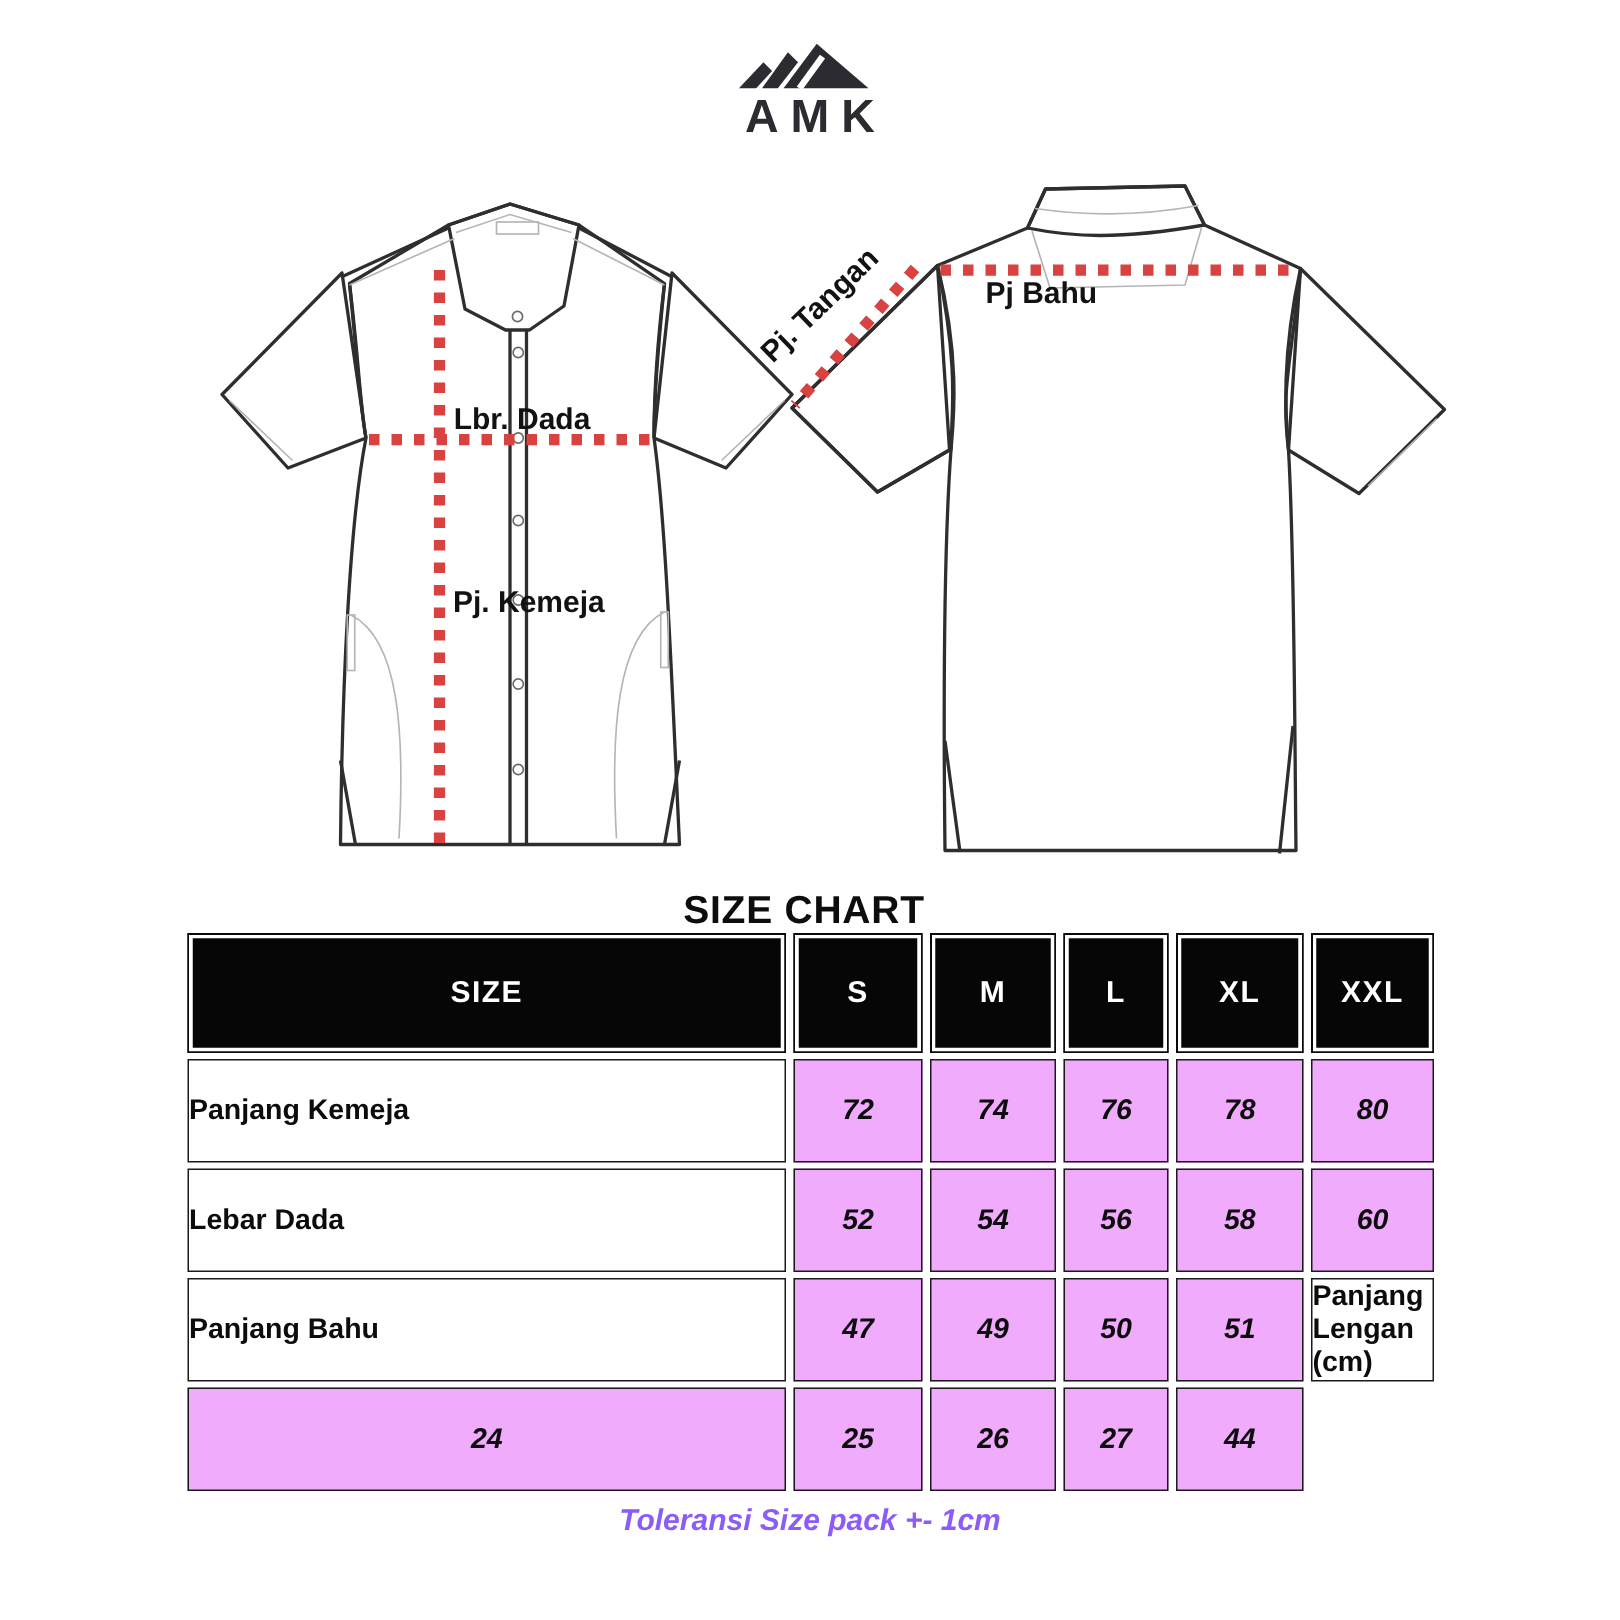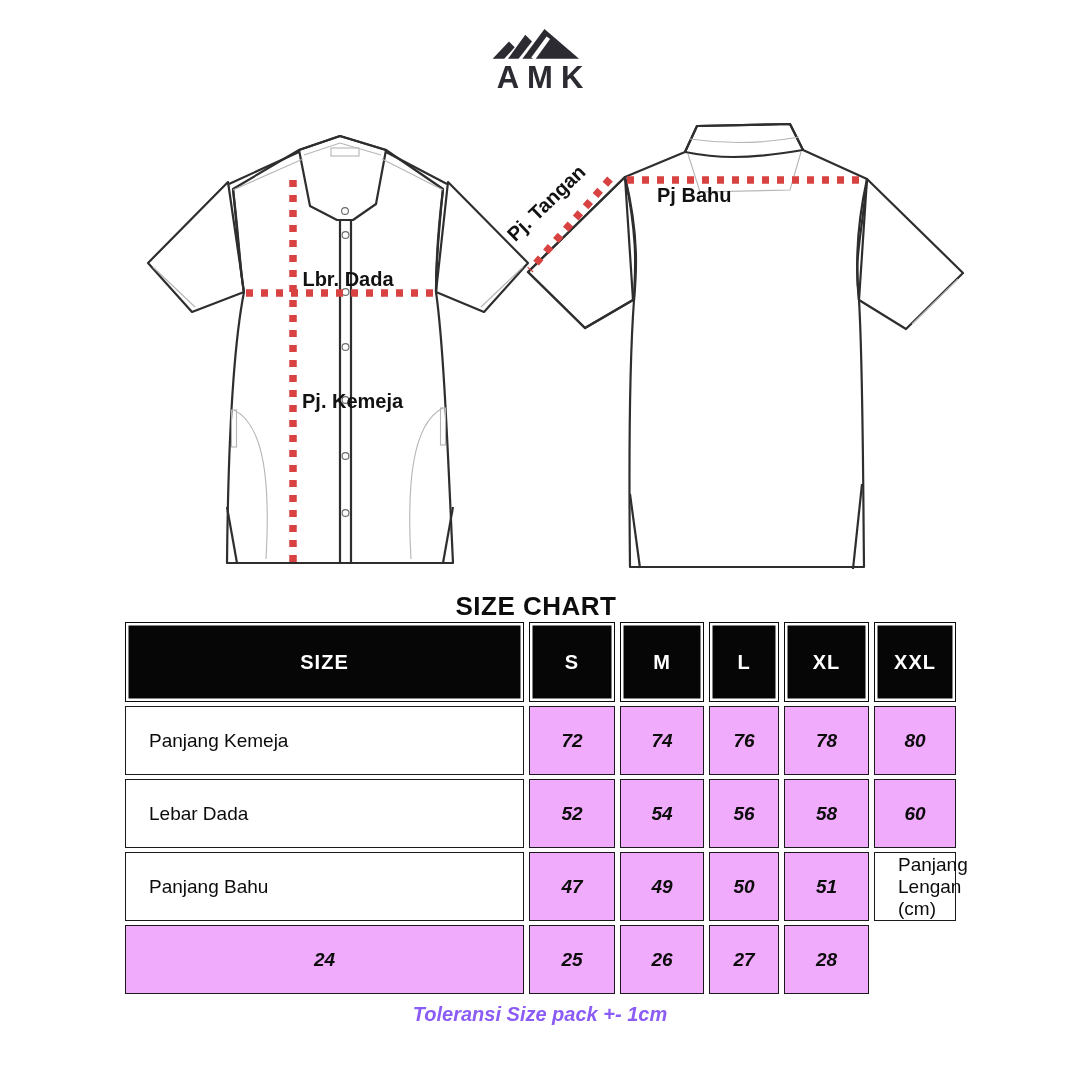--- a/index.html
+++ b/index.html
@@ -24,21 +24,21 @@
   
   .chart-title{position:absolute;top:591px;left:0;width:1072px;text-align:center;
                font-size:26px;font-weight:700;letter-spacing:.5px;color:#0d0d0d;}
   .size-table{position:absolute;left:125px;top:622px;display:grid;
               grid-template-columns:399px 86px 84px 70px 85px 82px;
               column-gap:5px;row-gap:4px;}
   .hcell{height:80px;background:#060606;color:#ffffff;display:flex;align-items:center;
          justify-content:center;font-weight:700;font-size:20px;letter-spacing:1px;
          border:1px solid #0a0a0a;box-shadow:inset 0 0 0 2.5px #ffffff;box-sizing:border-box;}
   .lcell{height:69px;background:#ffffff;border:1.5px solid #1a1a1a;display:flex;
-         align-items:center;padding-left:23px;font-weight:400;font-size:19px;
+         align-items:center;font-weight:700;font-size:19px;
          color:#0c0c0c;box-sizing:border-box;}
   .vcell{height:69px;background:#f0abfc;border:1.5px solid #1a1a1a;display:flex;
          align-items:center;justify-content:center;font-weight:700;font-size:19px;
          color:#0c0c0c;box-sizing:border-box;font-style:italic;}
   .note{position:absolute;top:1003px;left:0;width:1080px;text-align:center;
         font-size:20px;font-weight:700;font-style:italic;color:#8b5cf6;}
 </style>
 </head>
 <body>
 
@@ -168,16 +168,16 @@
   <div class="vcell">47</div>
   <div class="vcell">49</div>
   <div class="vcell">50</div>
   <div class="vcell">51</div>
 
   <div class="lcell">Panjang Lengan (cm)</div>
   <div class="vcell">24</div>
   <div class="vcell">25</div>
   <div class="vcell">26</div>
   <div class="vcell">27</div>
-  <div class="vcell">28</div>
+  <div class="vcell">44</div>
 </div>
 
 <div class="note">Toleransi Size pack +- 1cm</div>
 
 </body></html>

